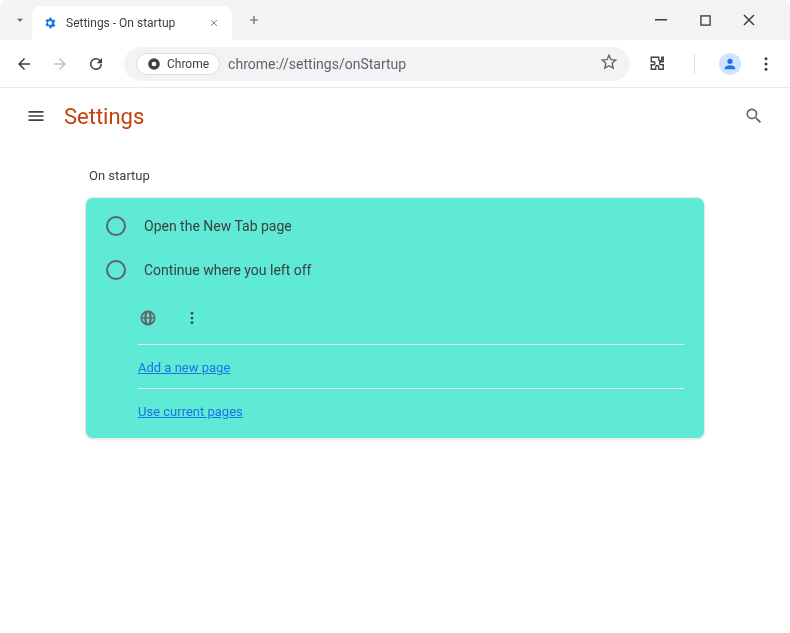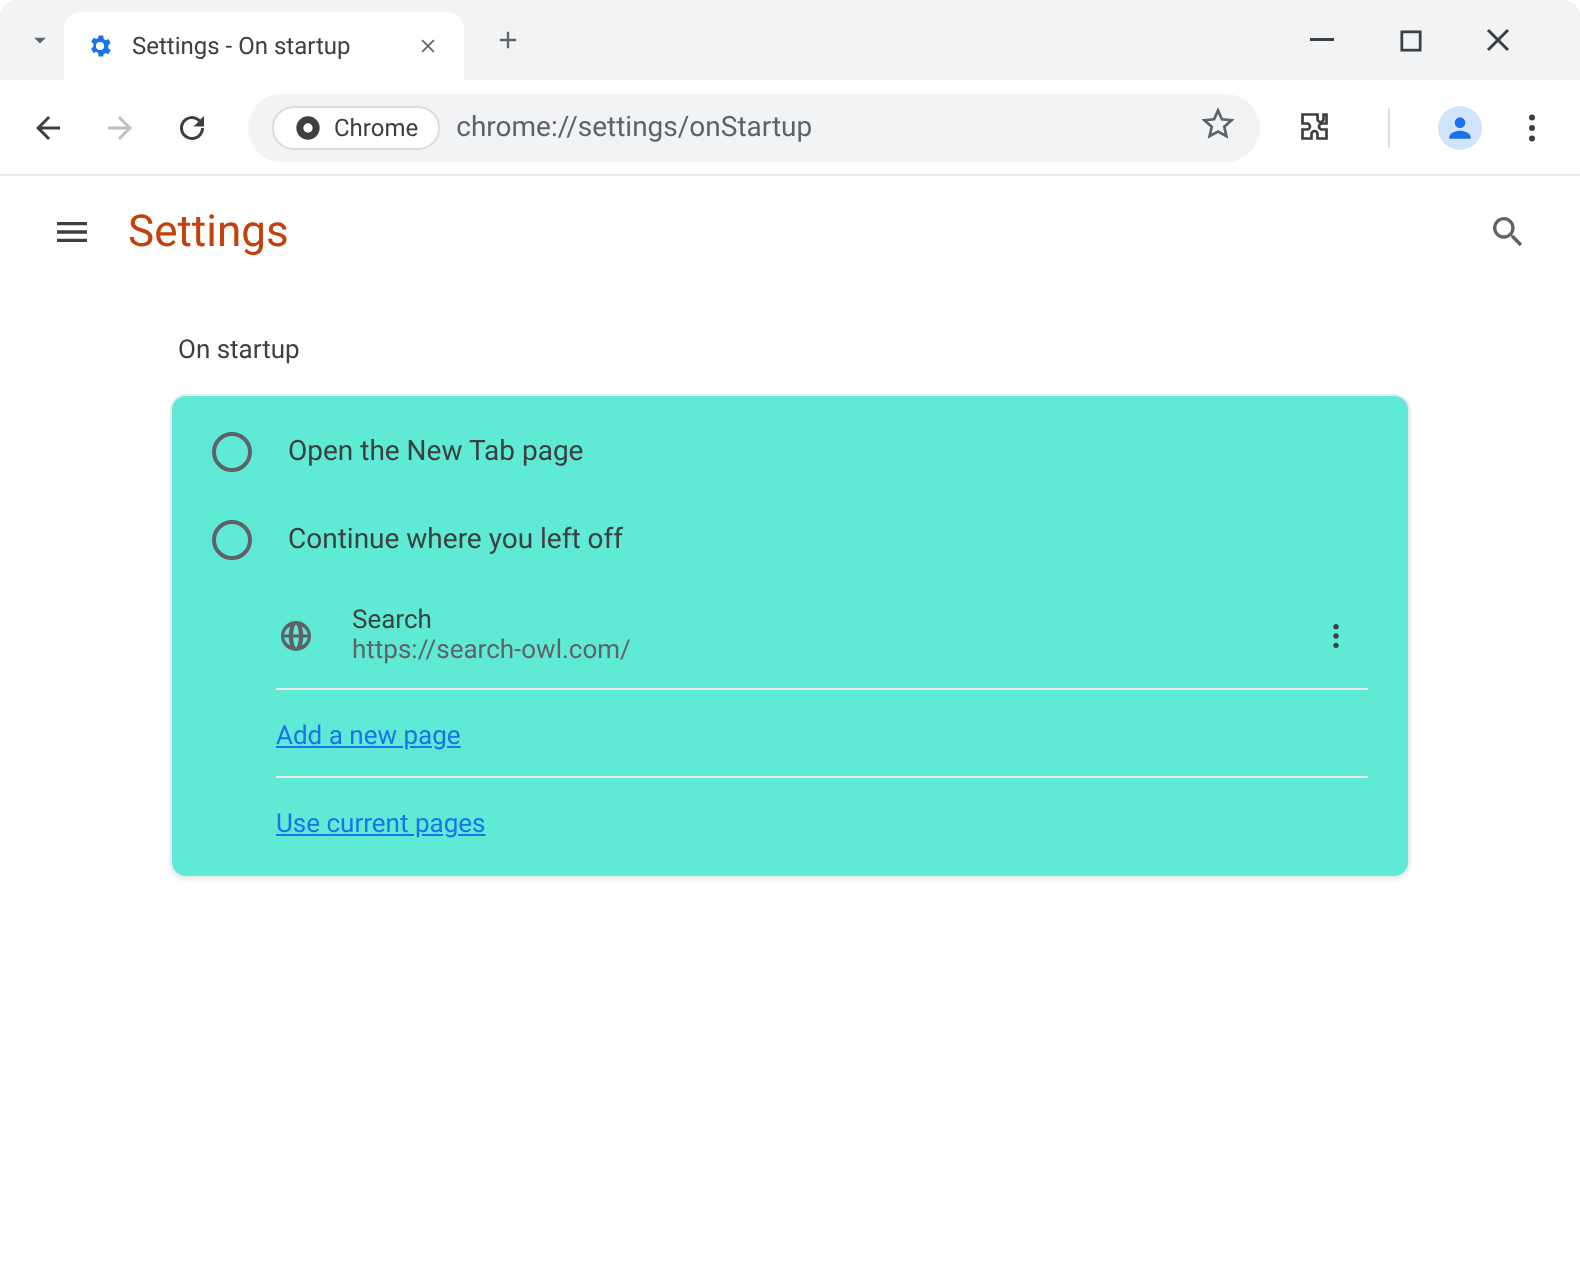--- a/index.html
+++ b/index.html
@@ -192,24 +192,20 @@
       <span class="radio-label">Continue where you left off</span>
     </div>
 
 
     <div class="page-item">
       <span class="page-icon">
         <svg width="18" height="18" viewBox="0 0 24 24">
             <path fill="#5f6368" d="M12 2a10 10 0 1 0 0 20 10 10 0 0 0 0-20zm7.93 9h-3.02a16 16 0 0 0-1.1-5.34A8.02 8.02 0 0 1 19.93 11zM12 4c.9 1.4 1.77 3.6 1.97 7h-3.94C10.23 7.6 11.1 5.4 12 4zM8.19 5.66A16 16 0 0 0 7.09 11H4.07a8.02 8.02 0 0 1 4.12-5.34zM4.07 13h3.02c.14 1.95.52 3.77 1.1 5.34A8.02 8.02 0 0 1 4.07 13zM12 20c-.9-1.4-1.77-3.6-1.97-7h3.94c-.2 3.4-1.07 5.6-1.97 7zm3.81-1.66A16 16 0 0 0 16.91 13h3.02a8.02 8.02 0 0 1-4.12 5.34z"></path>
           </svg>
       </span>
-      <div class="page-info">
-        <div class="page-name">Search</div>
-        <div class="page-url">https://search-owl.com/</div>
-      </div>
       <div class="page-menu">
         <svg width="16" height="16" viewBox="0 0 24 24">
             <circle cx="12" cy="5" r="2" fill="#3c4043"></circle>
             <circle cx="12" cy="12" r="2" fill="#3c4043"></circle>
             <circle cx="12" cy="19" r="2" fill="#3c4043"></circle>
           </svg>
       </div>
     </div>
 
     <div class="divider"></div>

